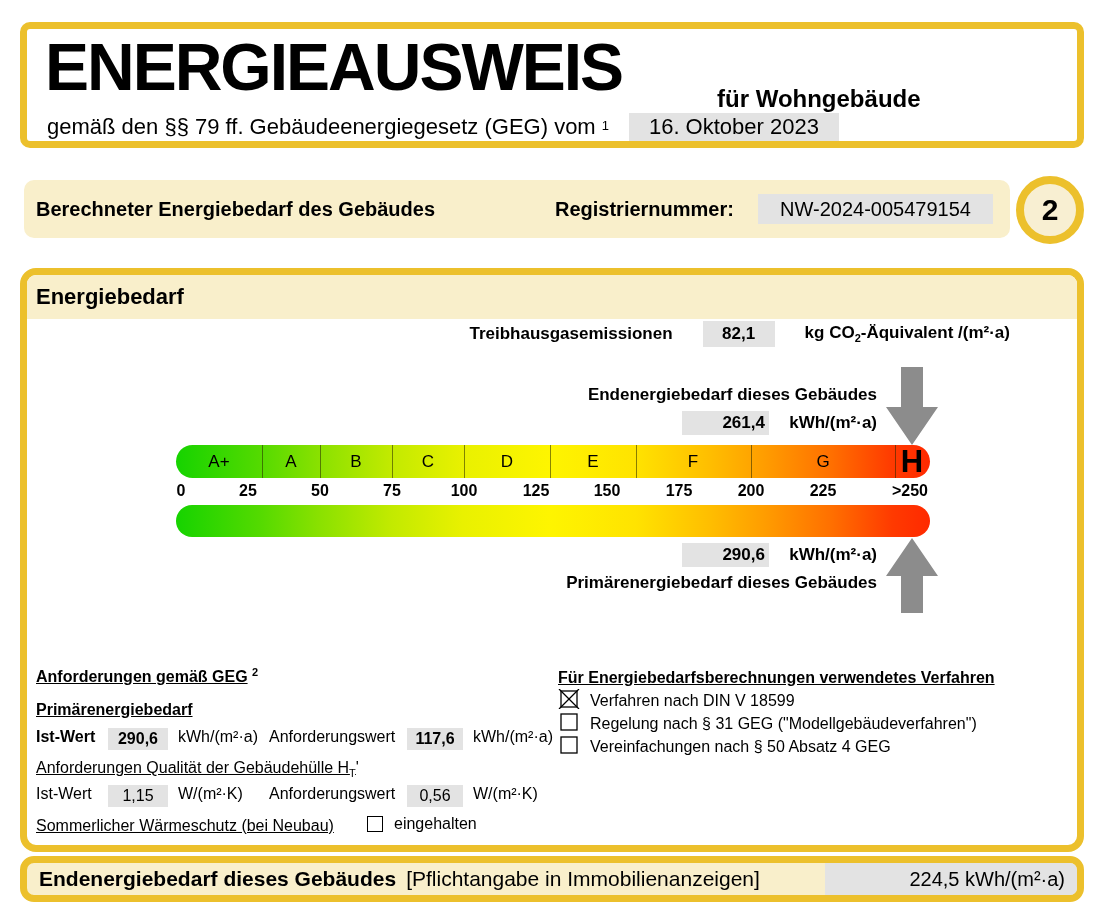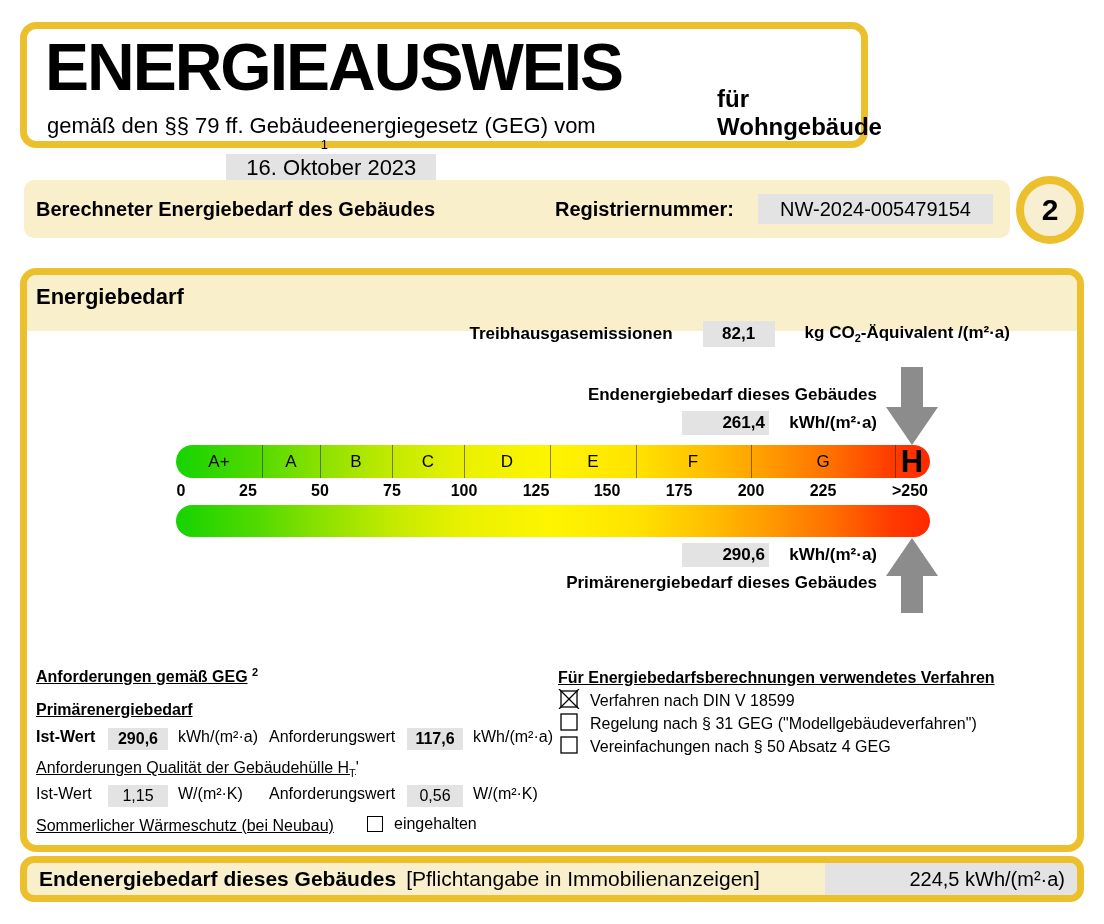--- a/index.html
+++ b/index.html
@@ -7,39 +7,39 @@
   body {
     width:1104px; height:924px; position:relative;
     font-family:"Liberation Sans", sans-serif; color:#000;
   }
   .abs { position:absolute; }
   .goldborder { border:7px solid #ecc02c; background:#fff; }
   .beige { background:#f9efcb; }
   .graybox { background:#e3e3e3; text-align:center; }
 
   
-  .top-box { left:20px; top:22px; width:848px; height:126px; border-radius:16px; }
+  .top-box { left:20px; top:22px; width:1064px; height:126px; border-radius:10px; }
   .main-title { left:18px; top:4px; font-size:66px; font-weight:bold; letter-spacing:-2px; line-height:1.05; white-space:nowrap; }
   .for-label { left:690px; top:56px; font-size:24px; font-weight:bold; }
-  .subtitle-row { left:20px; top:84px; display:flex; align-items:center; font-size:22px; white-space:nowrap;flex-direction:column; }
+  .subtitle-row { left:20px; top:84px; display:flex; align-items:center; font-size:22px; white-space:nowrap; }
   .subtitle-row sup { font-size:13px; margin-left:6px; position:relative; top:-2px; }
   .date-box { margin-left:20px; width:210px; height:28px; line-height:28px; font-size:22px; }
 
   
   .registry-band { left:24px; top:180px; width:986px; height:58px; border-radius:10px; }
   .registry-label { left:12px; top:0; line-height:58px; font-size:20px; font-weight:bold; }
   .regnum-label { left:531px; top:0; line-height:58px; font-size:20px; font-weight:bold; }
   .regnum-box { left:734px; top:14px; width:235px; height:30px; line-height:30px; font-size:20px; }
   .page-circle { left:1016px; top:176px; width:68px; height:68px; border-radius:50%;
     border:8px solid #ecc02c; background:#f8efd2; display:flex; align-items:center; justify-content:center;
     font-size:30px; font-weight:bold; }
 
   
   .main-panel { left:20px; top:268px; width:1064px; height:584px; border-radius:16px; overflow:hidden; }
-  .panel-header { left:0; top:0; right:0; height:56px; background:#f9efcb; }
+  .panel-header { left:0; top:0; right:0; height:44px; background:#f9efcb; }
   .panel-header span { position:absolute; left:9px; line-height:44px; font-size:22px; font-weight:bold; }
 
   .ghg-row { top:46px; right:67px; display:flex; align-items:center; gap:30px; font-size:17px; font-weight:bold; white-space:nowrap; }
   .ghg-box { width:72px; height:26px; line-height:26px; }
   sub { font-size:11px; }
 
   .end-label  { top:110px; right:200px; font-size:17px; font-weight:bold; white-space:nowrap; }
   .val-row    { display:flex; align-items:center; gap:20px; font-size:17px; font-weight:bold; white-space:nowrap; }
   .end-row    { top:136px; right:200px; }
   .prim-row   { top:268px; right:200px; }

